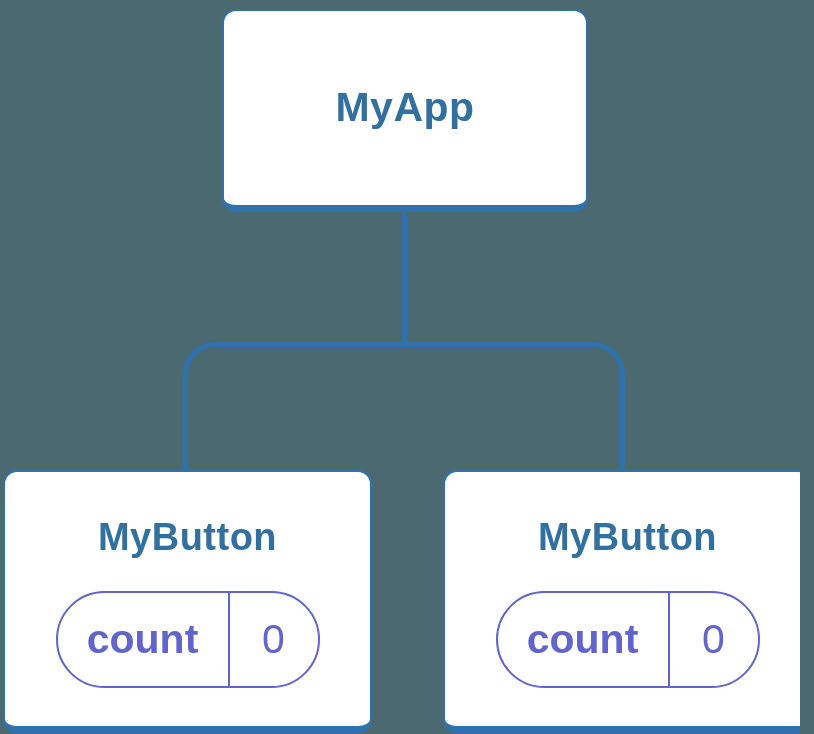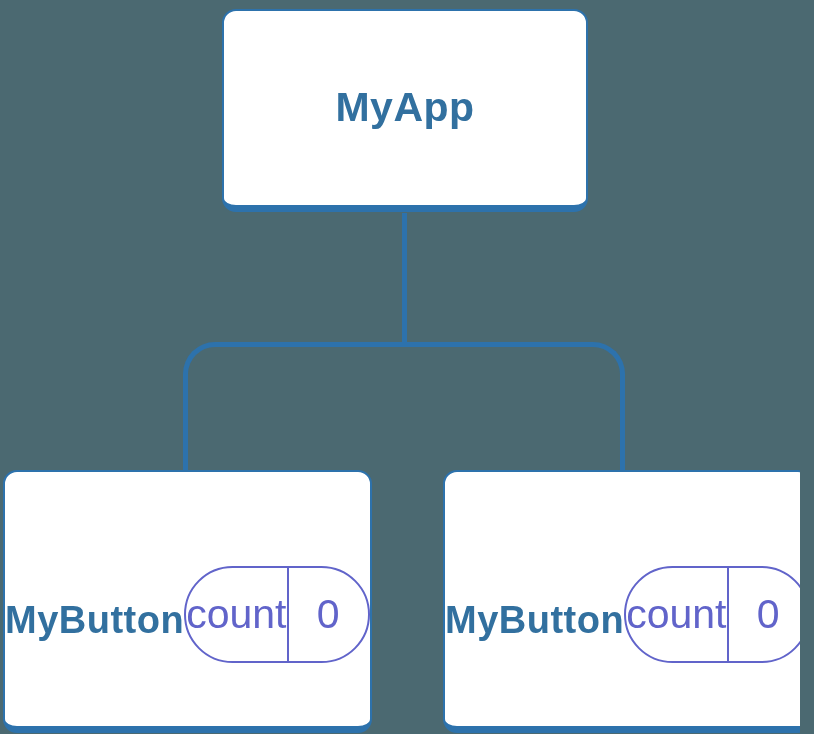--- a/index.html
+++ b/index.html
@@ -58,21 +58,21 @@
     box-sizing: border-box;
     border: 5px solid var(--line, #2d72ac);
     border-bottom: none;
     border-radius: 32px 32px 0 0;
   }
   .child-card {
     top: 470px;
     width: 369px;
     height: 263px;
     display: flex;
-    flex-direction: row;
+    flex-direction: column;
     align-items: center;
   }
   .child-card.left  { left: 3px; }
   .child-card.right { left: 443px; }
   .child-card .card-title {
     margin-top: 43px;
     font-size: 38px;
   }
   .state-pill {
     margin-top: 30px;
@@ -87,20 +87,21 @@
     background: var(--card-bg, #ffffff);
     color: var(--purple, #6164ca);
   }
   .state-name {
     flex: 1;
     display: flex;
     align-items: center;
     justify-content: center;
     font-size: 41px;
     border-right: 2.5px solid var(--purple, #6164ca);
+    font-weight: bold;
   }
   .state-value {
     width: 88px;
     display: flex;
     align-items: center;
     justify-content: center;
     font-size: 41px;
   }
 </style>
 </head>

